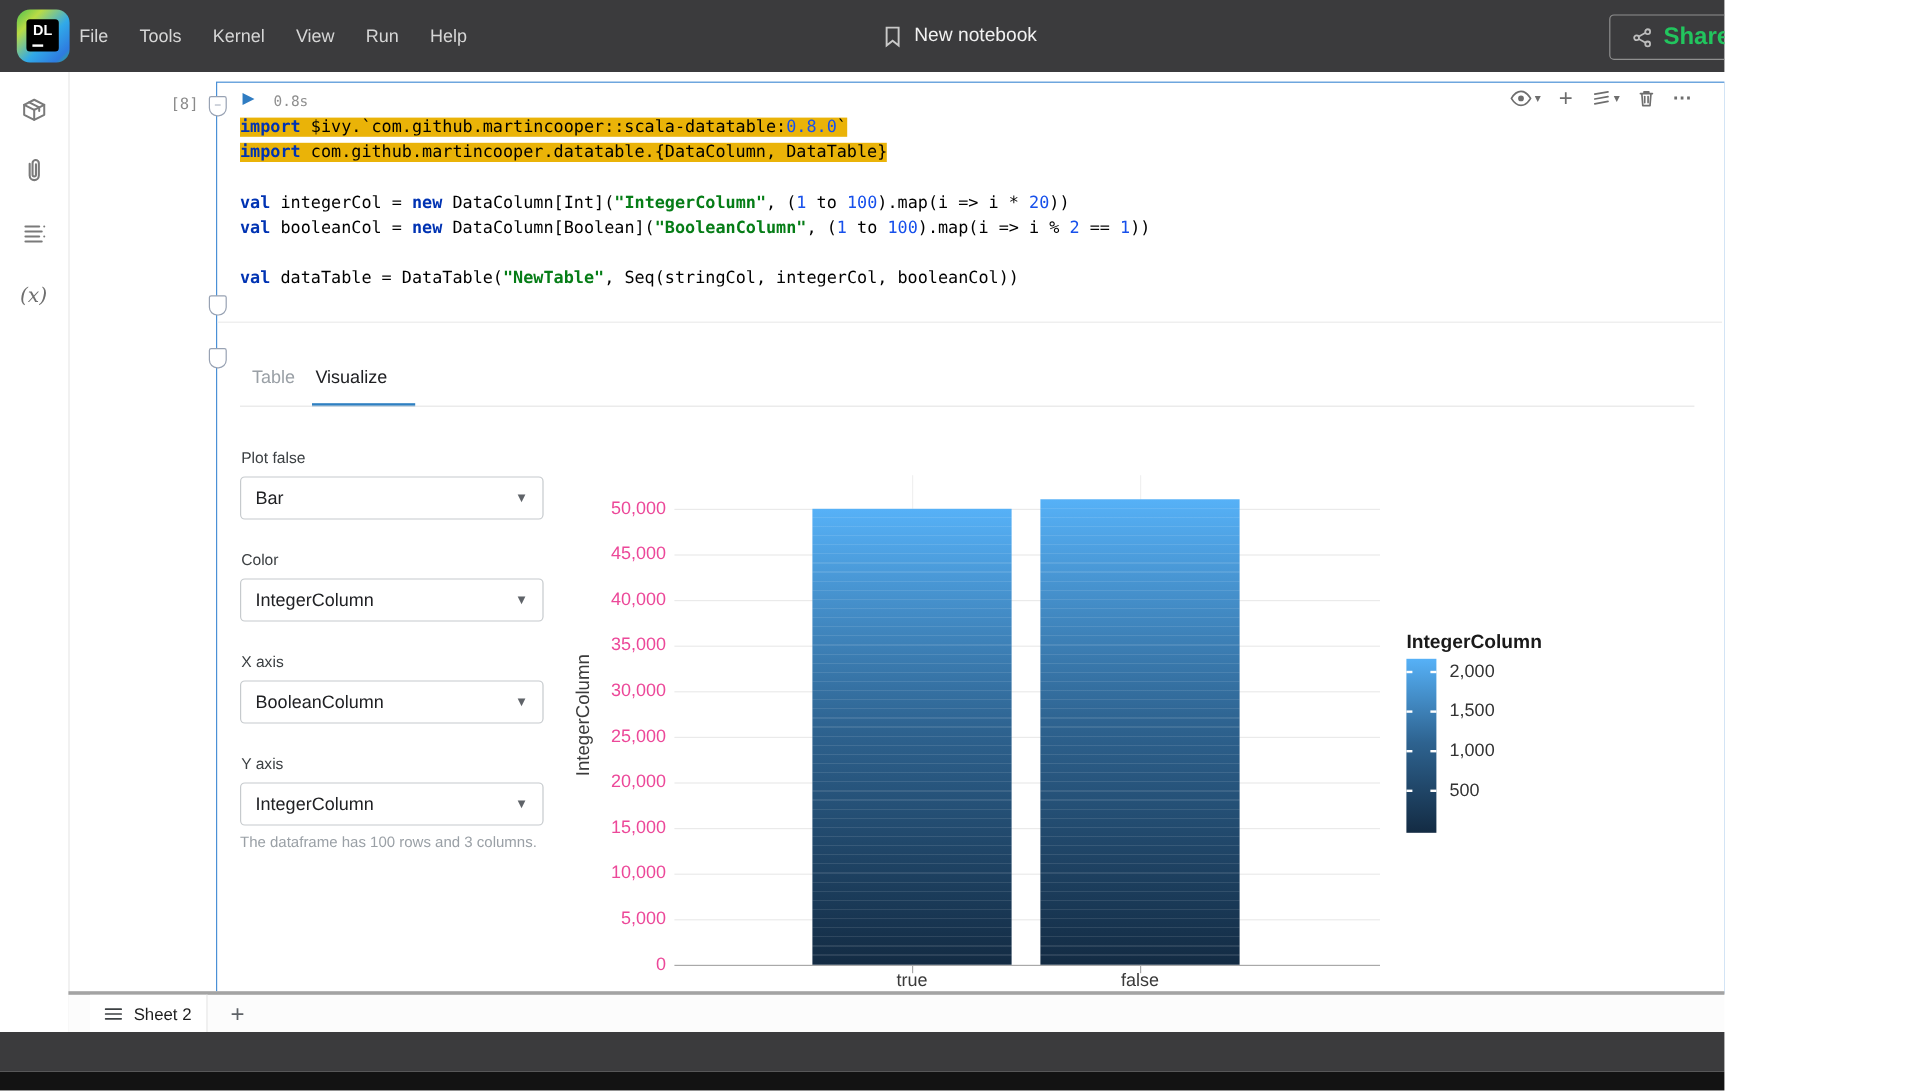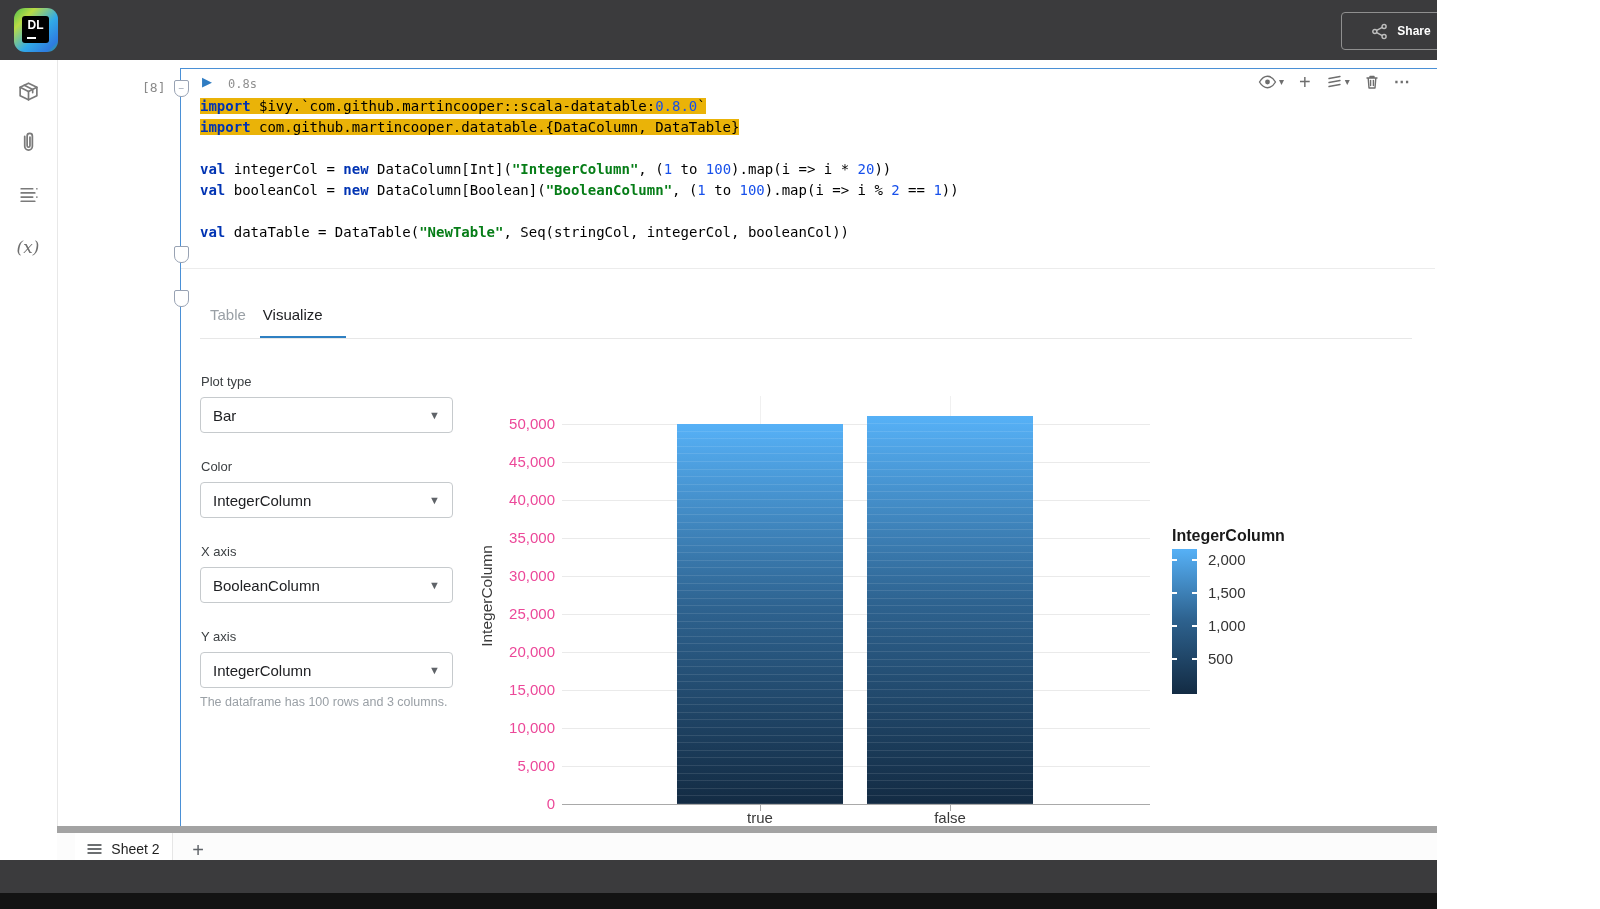--- a/index.html
+++ b/index.html
@@ -10,21 +10,21 @@
   .topbar{position:absolute;left:0;top:0;width:1600px;height:60px;background:#3B3B3D;}
   .logo{position:absolute;left:14px;top:8px;width:44px;height:44px;border-radius:11px;
         background:linear-gradient(135deg,#4fc04f 0%,#b9db45 24%,#31a9e8 58%,#2e7be0 86%,#2fae76 100%);}
   .logo-inner{position:absolute;left:8px;top:8px;width:27px;height:27px;background:#000;border-radius:3px;
         color:#fff;font-weight:bold;font-size:12px;line-height:18px;text-align:center;}
   .logo-inner::after{content:"";position:absolute;left:5px;bottom:4px;width:9px;height:2.5px;background:#fff;}
   .menubar{position:absolute;left:66px;top:0;height:60px;display:flex;align-items:center;gap:26px;}
   .menu-item{color:#D6D6D6;font-size:15px;cursor:default;}
   .nb-title{position:absolute;left:50%;top:0;transform:translateX(-50%);height:60px;display:flex;align-items:center;gap:10px;color:#F1F1F1;font-size:16px;}
   .share-btn{position:absolute;left:1341px;top:12px;width:118px;height:36px;border:1px solid #8F8F8F;border-radius:4px;
-        display:flex;align-items:center;justify-content:center;gap:9px;color:#ffffff;font-size:12px;font-weight:bold;}
+        display:flex;align-items:center;justify-content:center;gap:9px;color:#22c55e;font-size:20px;font-weight:bold;}
   .help-circle{position:absolute;left:1480px;top:17px;width:26px;height:26px;border-radius:50%;background:#C7C7C7;
         color:#3B3B3D;font-weight:bold;font-size:15px;display:flex;align-items:center;justify-content:center;}
   .avatar{position:absolute;left:1521px;top:13px;width:34px;height:34px;border-radius:50%;background:#2B6FE3;
         color:#fff;font-weight:bold;font-size:13px;display:flex;align-items:center;justify-content:center;}
 
   
   .sidebar{position:absolute;left:0;top:60px;width:57px;height:800px;background:#FFFFFF;border-right:1px solid #E8E8E8;}
   .side-item{position:absolute;left:0;width:56px;height:40px;display:flex;align-items:center;justify-content:center;color:#7A7A7A;}
   .side-more{position:absolute;left:0;top:816px;width:56px;height:26px;display:flex;align-items:center;justify-content:center;
         color:#8A8A8A;font-size:15px;letter-spacing:2px;font-weight:bold;}
@@ -77,21 +77,21 @@
   .xtick{position:absolute;width:1px;height:6px;background:#A9A9A9;top:805px;}
   .xlabel{position:absolute;top:809px;width:80px;text-align:center;font-size:15px;color:#3A3A3A;}
   .legend-title{position:absolute;left:1172px;top:527px;font-size:16px;font-weight:bold;color:#1A1A1A;}
   .legend-bar{position:absolute;left:1172px;top:549px;width:25px;height:145px;
         background:linear-gradient(to bottom,#56B1F7 0%,#2E6390 48%,#132B43 100%);}
   .legend-dash{position:absolute;width:5px;height:2px;background:#fff;}
   .legend-label{position:absolute;left:1208px;font-size:15px;color:#333;}
   .scroll-thumb{position:absolute;left:1547px;top:63px;width:9px;height:238px;background:#AFAFAF;border-radius:5px;}
 
   
-  .sheetbar{position:absolute;left:57px;top:826px;width:1543px;height:34px;background:#FCFCFC;border-top:7px solid #a3a3a3;}
+  .sheetbar{position:absolute;left:57px;top:826px;width:1543px;height:34px;background:#FCFCFC;border-top:3px solid #a3a3a3;}
   .sheet-tab{position:absolute;left:18px;top:0;height:31px;width:97px;background:#fff;border-right:1px solid #E6E6E6;
         border-bottom:3px solid #2F80C2;display:flex;align-items:center;justify-content:center;gap:9px;
         font-size:14px;color:#1F1F1F;}
   .sheet-add{position:absolute;left:128px;top:4px;width:26px;height:26px;display:flex;align-items:center;justify-content:center;
         color:#5F6368;font-size:20px;}
   .sheet-menu{position:absolute;right:16px;top:7px;color:#3C4043;}
 
   
   .statusbar{position:absolute;left:0;top:860px;width:1600px;height:33px;background:#3B3B3D;display:flex;align-items:center;
         color:#E9E9E9;font-size:13px;font-weight:600;}
@@ -110,20 +110,34 @@
 </style>
 </head>
 <body>
 
 <div class="screen">
 
   <div class="topbar">
     <div class="logo">
       <div class="logo-inner">DL</div>
     </div>
+    <div class="menubar">
+        <div class="menu-item">File</div>
+        <div class="menu-item">Tools</div>
+        <div class="menu-item">Kernel</div>
+        <div class="menu-item">View</div>
+        <div class="menu-item">Run</div>
+        <div class="menu-item">Help</div>
+      </div>
+    <div class="nb-title">
+      <svg class="ic-light" width="16" height="19" viewBox="0 0 16 19">
+        <path d="M3 2 h10 v15 l-5 -4 l-5 4 Z" stroke="#C9C9C9" fill="none" stroke-width="1.6"></path>
+      </svg>
+      <span>New notebook</span>
+    </div>
     <div class="share-btn">
       <svg width="17" height="17" viewBox="0 0 16 16">
         <g stroke="#BDBDBD" fill="none" stroke-width="1.4">
           <circle cx="12.3" cy="3.2" r="1.9"></circle>
             <circle cx="3.6" cy="8" r="1.9"></circle>
             <circle cx="12.3" cy="12.8" r="1.9"></circle>
           <line x1="5.4" y1="7" x2="10.6" y2="4.1"></line>
             <line x1="5.4" y1="9" x2="10.6" y2="11.9"></line>
         </g>
       </svg>
@@ -209,21 +223,21 @@
   <div class="cell-divider"></div>
 
   <div class="tabs">
       <div class="tab">Table</div>
       <div class="tab active">Visualize</div>
     </div>
   <div class="tab-underline"></div>
   <div class="tabs-rule"></div>
 
   <div class="controls">
-      <div class="ctrl-label">Plot type</div>
+      <div class="ctrl-label">Plot false</div>
       <div class="ctrl-box">
         <span>Bar</span>
         <span class="ctrl-caret">▼</span>
       </div>
       <div class="ctrl-label">Color</div>
       <div class="ctrl-box">
         <span>IntegerColumn</span>
         <span class="ctrl-caret">▼</span>
       </div>
       <div class="ctrl-label">X axis</div>

